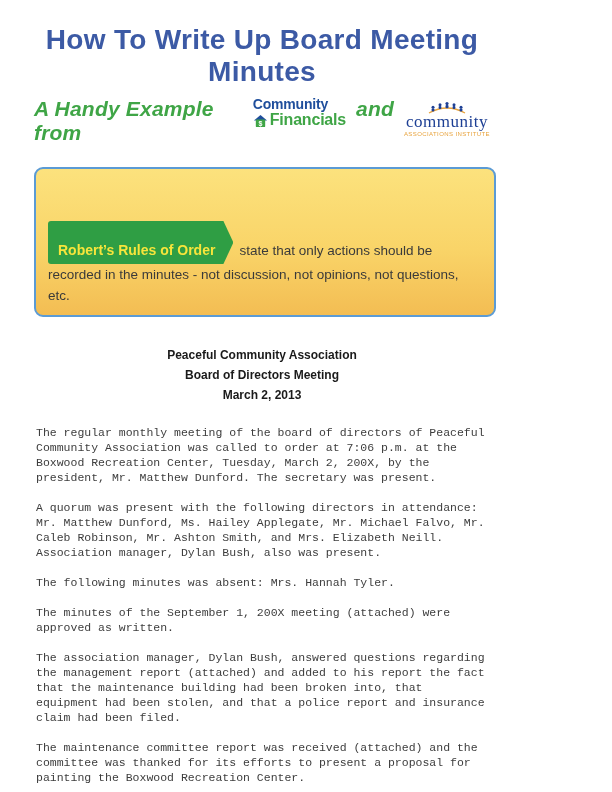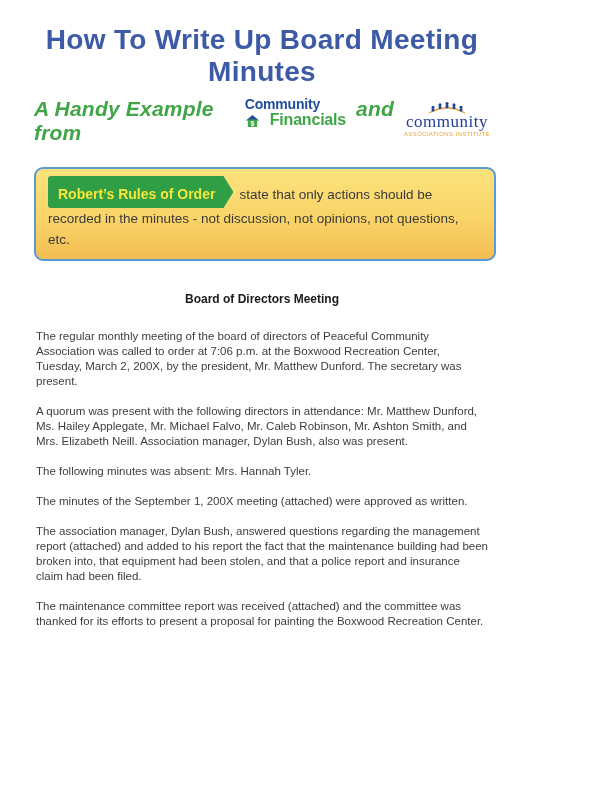--- a/index.html
+++ b/index.html
@@ -29,21 +29,21 @@
   }
   .handy-text {
     color: #3fa546;
     font-size: 21px;
     font-style: italic;
     font-weight: 600;
     letter-spacing: 0.2px;
   }
   .cf-logo { display: flex; flex-direction: column; line-height: 1; text-align: left; }
   .cf-line1 { color: #1f4e9c; font-weight: bold; font-size: 14px; letter-spacing: -0.2px; }
-  .cf-line2 { display: flex; align-items: center; gap: 10px; margin-top: 1px; }
+  .cf-line2 { display: flex; align-items: center; gap: 2px; margin-top: 1px; }
   .cf-line2-text { color: #3fa546; font-weight: bold; font-size: 16px; letter-spacing: -0.2px; }
   .cf-house { width: 15px; height: 15px; display: inline-block; }
   .cai-logo { display: flex; flex-direction: column; align-items: center; line-height: 1; margin-top: 4px; }
   .cai-figures { width: 46px; height: 13px; }
   .cai-name {
     font-family: "Liberation Serif", serif;
     color: #1d3f94;
     font-size: 17px;
     letter-spacing: 0.5px;
     margin-top: -1px;
@@ -66,24 +66,25 @@
     background: linear-gradient(180deg, #fce27d 0%, #f9d468 55%, #f3bd53 100%);
     padding: 7px 12px 9px 12px;
   }
   .callout p { margin: 0; font-size: 13.5px; line-height: 21px; color: #3a3a3a; }
   .rro-badge {
     display: inline-block;
     background: #2f9e44;
     color: #f7e53b;
     font-weight: bold;
     font-size: 14px;
-    padding: 8px 18px 3px 10px;
+    padding: 19px 18px 3px 10px;
     margin-right: 6px;
     clip-path: polygon(0 0, calc(100% - 10px) 0, 100% 50%, calc(100% - 10px) 100%, 0 100%);
     border-radius: 3px 0 0 3px;
+    margin-top: 45px;
   }
 
   
   .sample-wrap { text-align: center; margin-top: 44px; }
   .sample-heading {
     display: inline-block;
     color: #3fa546;
     font-weight: bold;
     font-size: 14px;
     letter-spacing: 4px;
@@ -99,20 +100,21 @@
     line-height: 20px;
     color: #1a1a1a;
   }
   .body-text { margin-top: 20px; padding: 0 2px; }
   .body-text p {
     margin: 0 0 15px 0;
     font-size: 11.5px;
     line-height: 15px;
     color: #3d3d3d;
     text-align: left;
+    font-family: Liberation Mono, monospace;
   }
 </style>
 </head>
 <body>
 
 <div class="page">
 
   <h1 class="title">How To Write Up Board Meeting Minutes</h1>
 
   <div class="subtitle-row">
@@ -152,21 +154,23 @@
       <span class="cai-tagline">ASSOCIATIONS INSTITUTE</span>
     </span>
   </div>
 
   <div class="callout">
     <p><span class="rro-badge">Robert’s Rules of Order</span><span>state that only actions should be recorded in the minutes - not discussion, not opinions, not questions, etc.</span></p>
   </div>
 
 
   <div class="doc-header">
+    <div>Peaceful Community Association</div>
     <div>Board of Directors Meeting</div>
+    <div>March 2, 2013</div>
   </div>
 
   <div class="body-text">
     <p>The regular monthly meeting of the board of directors of Peaceful Community Association was called to order at 7:06 p.m. at the Boxwood Recreation Center, Tuesday, March 2, 200X, by the president, Mr. Matthew Dunford. The secretary was present.</p>
     <p>A quorum was present with the following directors in attendance: Mr. Matthew Dunford, Ms. Hailey Applegate, Mr. Michael Falvo, Mr. Caleb Robinson, Mr. Ashton Smith, and Mrs. Elizabeth Neill. Association manager, Dylan Bush, also was present.</p>
     <p>The following minutes was absent: Mrs. Hannah Tyler.</p>
     <p>The minutes of the September 1, 200X meeting (attached) were approved as written.</p>
     <p>The association manager, Dylan Bush, answered questions regarding the management report (attached) and added to his report the fact that the maintenance building had been broken into, that equipment had been stolen, and that a police report and insurance claim had been filed.</p>
     <p>The maintenance committee report was received (attached) and the committee was thanked for its efforts to present a proposal for painting the Boxwood Recreation Center.</p>
 

